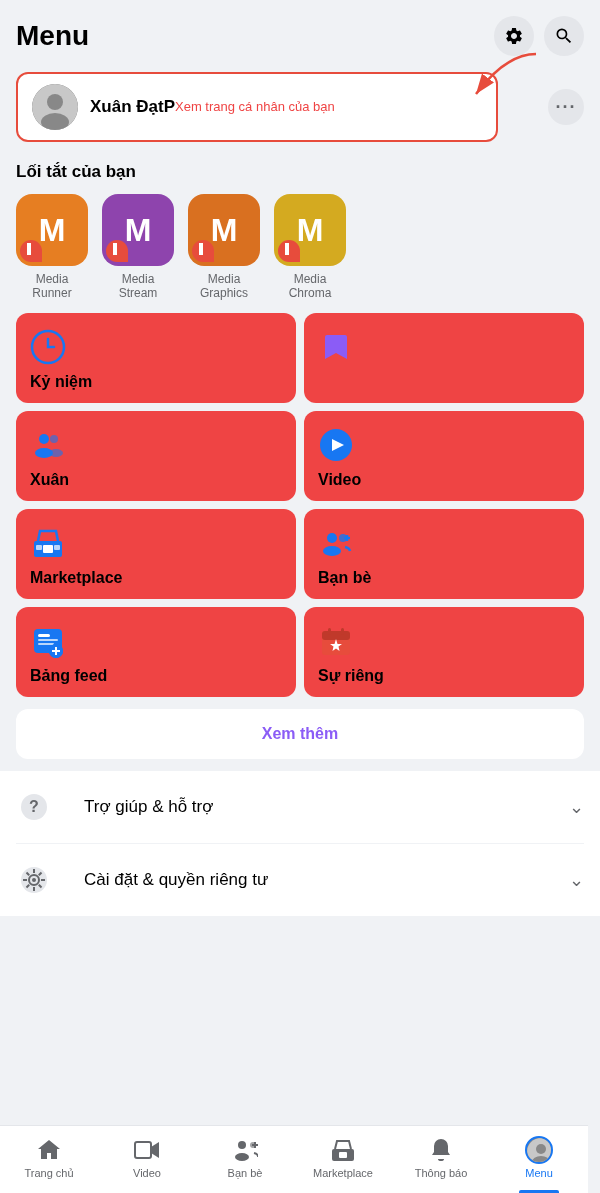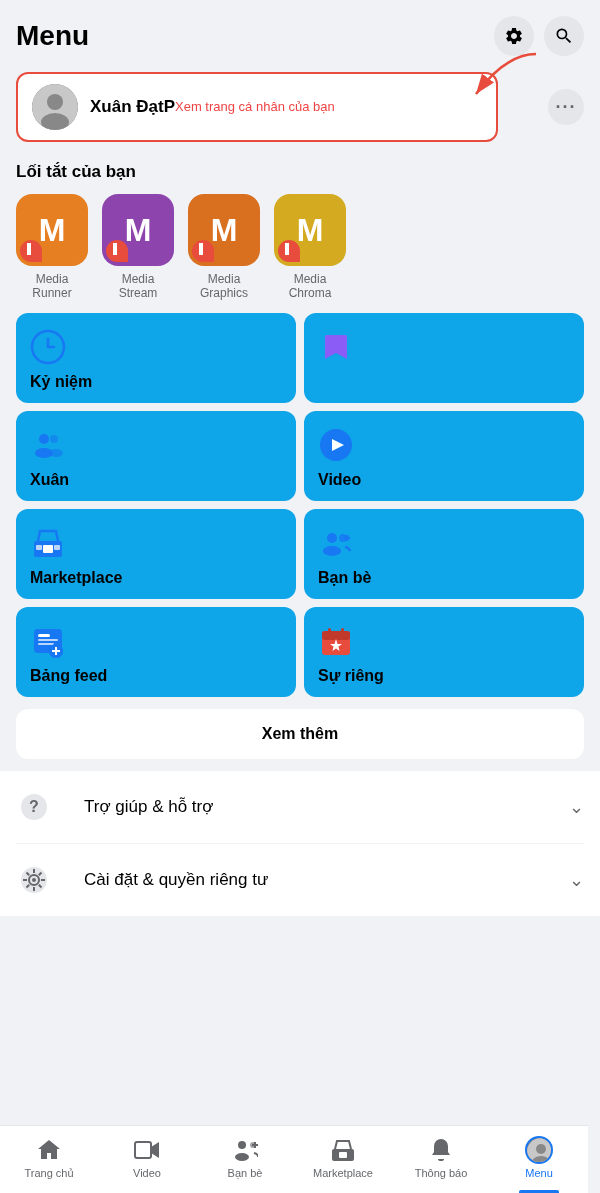--- a/index.html
+++ b/index.html
@@ -181,21 +181,21 @@
 
     
     .menu-grid {
       display: grid;
       grid-template-columns: 1fr 1fr;
       gap: 8px;
       padding: 0 16px 8px 16px;
       background: #f0f2f5;
     }
     .menu-card {
-      background: #0ea5e9;
+      background: #ef4444;
       border-radius: 12px;
       padding: 16px 14px 2px 14px;
       cursor: pointer;
       display: flex;
       flex-direction: column;
       gap: 8px;
       min-height: 90px;
     }
     .menu-card-icon {
       width: 36px;
@@ -211,21 +211,21 @@
     }
 
     
     .see-more-btn {
       margin: 4px 16px 12px 16px;
       background: #fff;
       border-radius: 12px;
       padding: 16px;
       font-size: 16px;
       font-weight: 600;
-      color: #000000;
+      color: #8b5cf6;
       cursor: pointer;
       border: none;
       width: calc(100% - 32px);
       display: block;
     }
 
     
     .accordion-section {
       background: #fff;
       margin: 4px 0 0 0;

